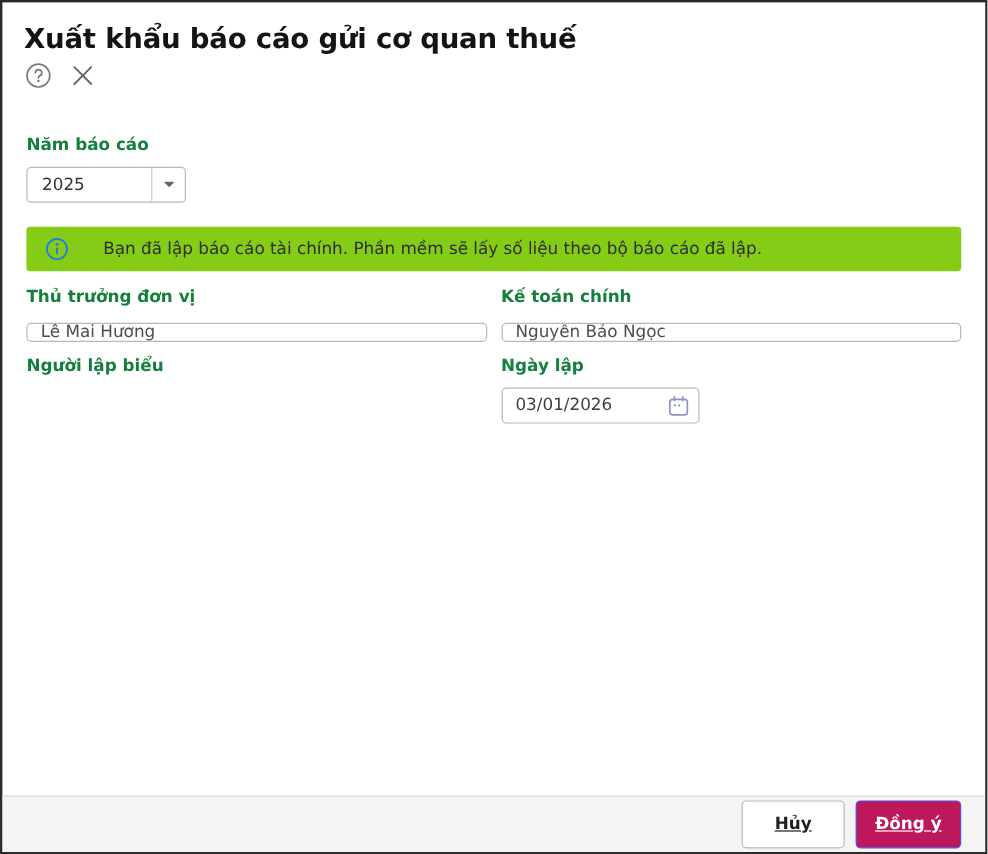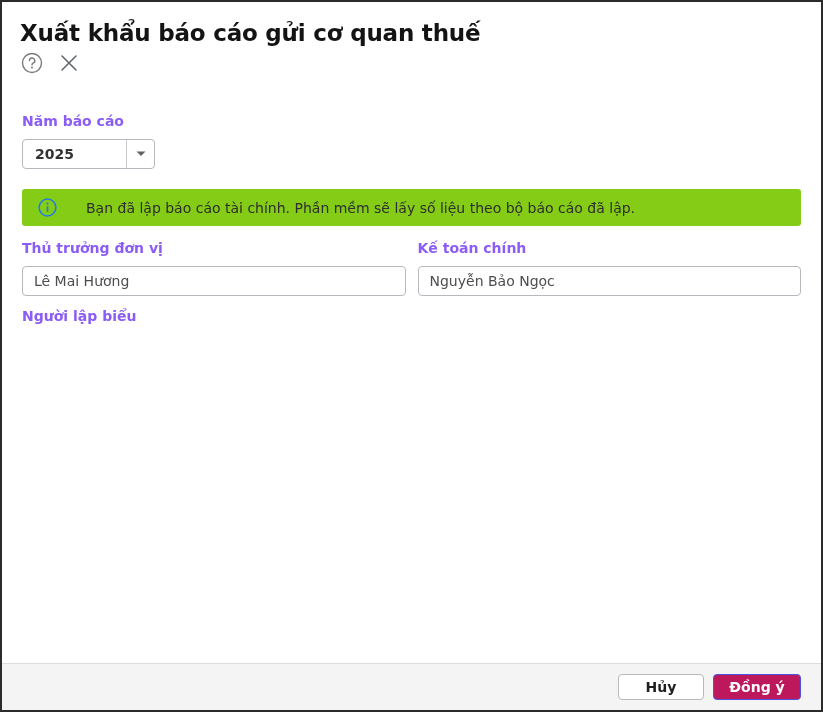--- a/index.html
+++ b/index.html
@@ -28,34 +28,34 @@
   }
   .header-icons { display: flex; align-items: center; gap: 13px; padding-top: 3px; }
   .icon-btn {
     width: 24px; height: 24px;
     display: flex; align-items: center; justify-content: center;
     cursor: pointer; background: none; border: none; padding: 0;
   }
   
   .dialog-body { padding: 0 20px; }
   .field-label {
-    font-size: 14px; font-weight: bold; color: #8b5cf6;
+    font-size: 14px; font-weight: bold; color: #15803d;
     margin-bottom: 9px; line-height: 17px;
   }
   .year-section { margin-top: 38px; }
   .year-dropdown {
     width: 133px; height: 30px;
     border: 1px solid #b5b8bc; border-radius: 4px;
     background: #fff;
     display: flex; align-items: stretch;
     cursor: pointer;
   }
   .year-value {
     flex: 1 1 auto; display: flex; align-items: center;
-    padding-left: 12px; font-size: 14px; color: #333; font-weight: bold;
+    padding-left: 12px; font-size: 14px; color: #333;
   }
   .year-arrow-zone {
     width: 28px; border-left: 1px solid #c9cccf;
     display: flex; align-items: center; justify-content: center;
   }
   
   .info-banner {
     margin-top: 20px;
     height: 37px;
     background: #84cc16;
@@ -71,21 +71,21 @@
   
   .fields-grid {
     margin-top: 14px;
     display: grid;
     grid-template-columns: 1fr 1fr;
     column-gap: 21px;
     row-gap: 30px;
     gap: 12px;
   }
   .text-input {
-    width: 100%; height: 30px;
+    width: 100%; height: 16px;
     border: 1px solid #b5b8bc; border-radius: 4px;
     padding: 0 11px;
     font-family: "DejaVu Sans", "Liberation Sans", sans-serif;
     font-size: 14px; color: #4d4d4d;
     background: #fff; outline: none;
   }
   .date-wrap {
     position: relative; width: 165px;
   }
   .date-input {
@@ -105,25 +105,26 @@
   
   .dialog-footer {
     position: absolute; left: 0; right: 0; bottom: 0;
     height: 47px;
     background: #f4f4f4;
     border-top: 1px solid #dddddd;
     display: flex; align-items: center; justify-content: flex-end;
     padding-right: 20px; gap: 9px;
   }
   .btn {
-    height: 26px; border-radius: 4px;
+    height: 40px; border-radius: 4px;
     font-family: "DejaVu Sans", "Liberation Sans", sans-serif;
     font-size: 14px; font-weight: bold;
     display: flex; align-items: center; justify-content: center;
     cursor: pointer;
+    text-decoration: underline;
   }
   .btn-cancel {
     width: 86px; background: #ffffff;
     border: 1px solid #b9b9b9; color: #1f1f1f;
   }
   .btn-ok {
     width: 88px; background: #be185d;
     border: 1px solid #4c53e1; color: #ffffff;
   }
 </style>
@@ -184,20 +185,34 @@
 
       <div class="field">
         <div class="field-label">Kế toán chính</div>
         <input class="text-input" type="text" value="Nguyễn Bảo Ngọc" style="">
       </div>
 
       <div class="field">
         <div class="field-label">Người lập biểu</div>
       </div>
 
+      <div class="field">
+        <div class="field-label">Ngày lập</div>
+        <div class="date-wrap">
+          <input class="date-input" type="text" value="03/01/2026" style="">
+          <button class="calendar-btn" aria-label="open calendar">
+            <svg width="19" height="19" viewBox="0 0 19 19">
+              <rect x="2.2" y="3.8" width="14.6" height="13" rx="2.4" fill="none" stroke="#8b93c8" stroke-width="1.4"></rect>
+              <path d="M6 1.8 v3 M13 1.8 v3" stroke="#8b93c8" stroke-width="1.4" stroke-linecap="round"></path>
+              <rect x="5.4" y="8" width="2" height="1.6" rx="0.5" fill="#8b93c8"></rect>
+              <rect x="8.8" y="8" width="2" height="1.6" rx="0.5" fill="#8b93c8"></rect>
+            </svg>
+          </button>
+        </div>
+      </div>
 
     </div>
   </div>
 
   <div class="dialog-footer">
     <button class="btn btn-cancel">Hủy</button>
     <button class="btn btn-ok">Đồng ý</button>
   </div>
 
 </div>

